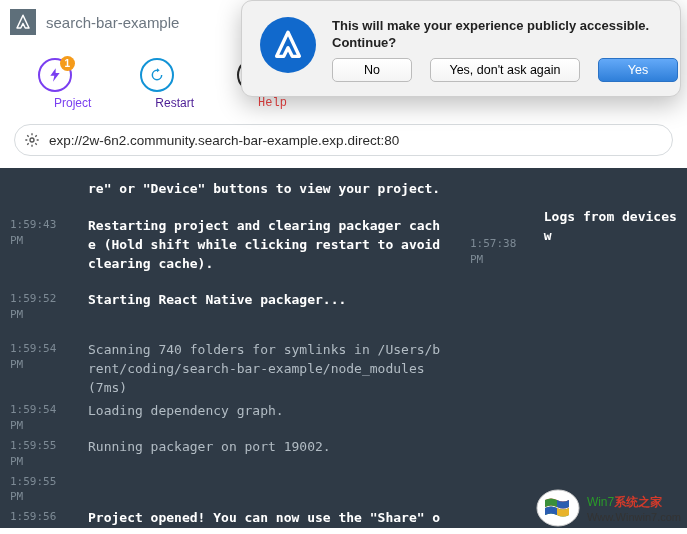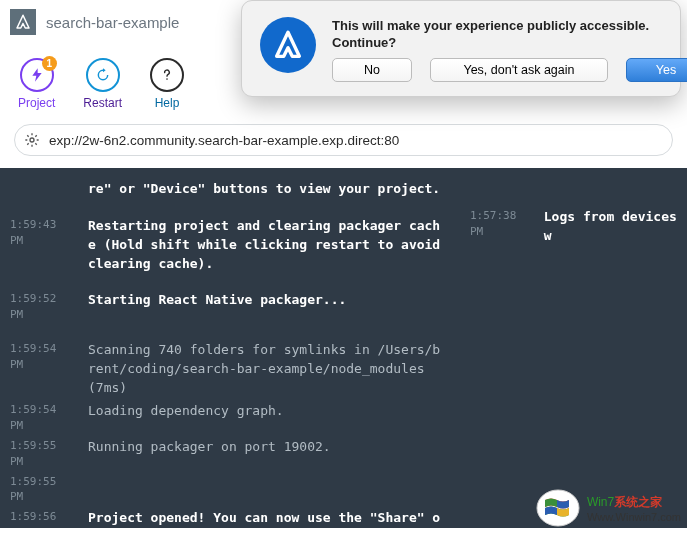--- a/index.html
+++ b/index.html
@@ -9,57 +9,57 @@
   
   .titlebar { display: flex; align-items: center; height: 44px; padding: 0 10px; gap: 10px; }
   .app-logo { width: 26px; height: 26px; background:#5e6f7a; display:flex; align-items:center; justify-content:center; }
   .app-logo svg { width: 18px; height: 18px; }
   .title-text { color:#6c7680; font-size:15px; }
 
   
   .toolbar { display:flex; gap:28px; padding: 14px 18px 6px 18px; align-items:flex-start;}
   .tool { display:flex; flex-direction:column; align-items:center; gap:4px; cursor:pointer; }
   .tool-icon { width:34px; height:34px; border-radius:50%; border:2px solid; display:flex; align-items:center; justify-content:center; position:relative; background:#fff;}
-  .tool-label { font-size:12px; }
+  .tool-label { font-size:12px;margin-left:36px; }
   .proj .tool-icon { border-color:#7a3ff0; }
   .proj .tool-label { color:#7a3ff0; }
   .restart .tool-icon { border-color:#1293d6; }
   .restart .tool-label { color:#4c1d95; }
   .help .tool-icon { border-color:#2b2b2b; }
-  .help .tool-label { color:#0369a1; }
+  .help .tool-label { color:#ef4444;font-family:Liberation Mono, monospace; }
   .badge { position:absolute; top:-4px; right:-5px; background:#f59b1a; color:#fff; font-size:10px; width:15px; height:15px; border-radius:50%; display:flex; align-items:center; justify-content:center; font-weight:600;}
 
   
   .url-row { padding: 8px 14px 12px 14px; }
   .url-box { display:flex; align-items:center; gap:8px; border:1px solid #d7dbde; border-radius:16px; padding:6px 8px; background:#fff; }
   .gear { width:18px; height:18px; display:flex; align-items:center; justify-content:center; color:#555;}
   .url-text { font-size:13.5px; color:#2b2b2b; flex:1; white-space:nowrap; overflow:hidden; }
 
   
   .logs { display:flex; background:#2f3a46; height: 360px; color:#d7dcdf; font-family: Menlo, Consolas, monospace; font-size:13px; line-height:1.45;}
   .left-pane { flex: 0 0 460px; padding: 10px 0 0 0; overflow:hidden; }
   .right-pane { flex:1; padding: 40px 0 0 10px; display:flex; gap:10px;}
   .log-line { display:flex; gap:14px; padding: 2px 0 2px 10px;}
   .ts { flex:0 0 64px; color:#7d8a95; font-size:11px; }
   .msg { flex:1; white-space:pre-wrap; word-break:break-all; padding-right:12px;}
   .msg.bold { color:#fff; font-weight:600;}
   .msg.dim { color:#b2bcc4; }
   .gap { height:14px; }
-  .rts { color:#7d8a95; font-size:11px;}
+  .rts { color:#7d8a95; font-size:11px;margin-top:28px;}
   .rmsg { color:#fff; font-weight:600;}
 
   
   .dialog { position:absolute; top:0; right:6px; width:440px; background:#f2f2f2; border:1px solid #cfcfcf; border-radius:11px; box-shadow:0 8px 24px rgba(0,0,0,0.25); padding:16px 18px 14px 18px; display:flex; gap:16px; }
   .dlg-icon { width:56px; height:56px; border-radius:50%; background:#1169cc; display:flex; align-items:center; justify-content:center; flex-shrink:0;}
   .dlg-body { flex:1; display:flex; flex-direction:column; }
   .dlg-title { font-size:13px; font-weight:700; color:#222; line-height:1.35;}
   .dlg-sub { font-size:13px; font-weight:700; color:#222;}
   .dlg-buttons { display:flex; gap:18px; margin-top:8px; justify-content:flex-start;}
   .btn { font-size:12.5px; padding:4px 0; width:80px; text-align:center; border:1px solid #bcbcbc; border-radius:5px; background:linear-gradient(#fff,#f4f4f4); cursor:pointer;}
-  .btn.wide { width:178px;}
+  .btn.wide { width:150px;}
   .btn.primary { background:linear-gradient(#63a9f8,#2f7fd9); color:#fff; border-color:#2a72c5;}
 
   
   .wm { position:absolute; right:6px; bottom:6px; display:flex; align-items:center; gap:6px;}
   .wm-flag { width:46px; height:40px; position:relative;}
   .wm-txt { display:flex; flex-direction:column; font-size:12px; font-family: "Microsoft YaHei", Arial, sans-serif;}
   .wm-txt .l1 .g{color:#2a9a2a;font-weight:400;} 
   .wm-txt .l1 .r{color:#d23a2a;font-weight:700;}
   .wm-txt .l2 { color:#333; font-size:11px;}
 </style>

